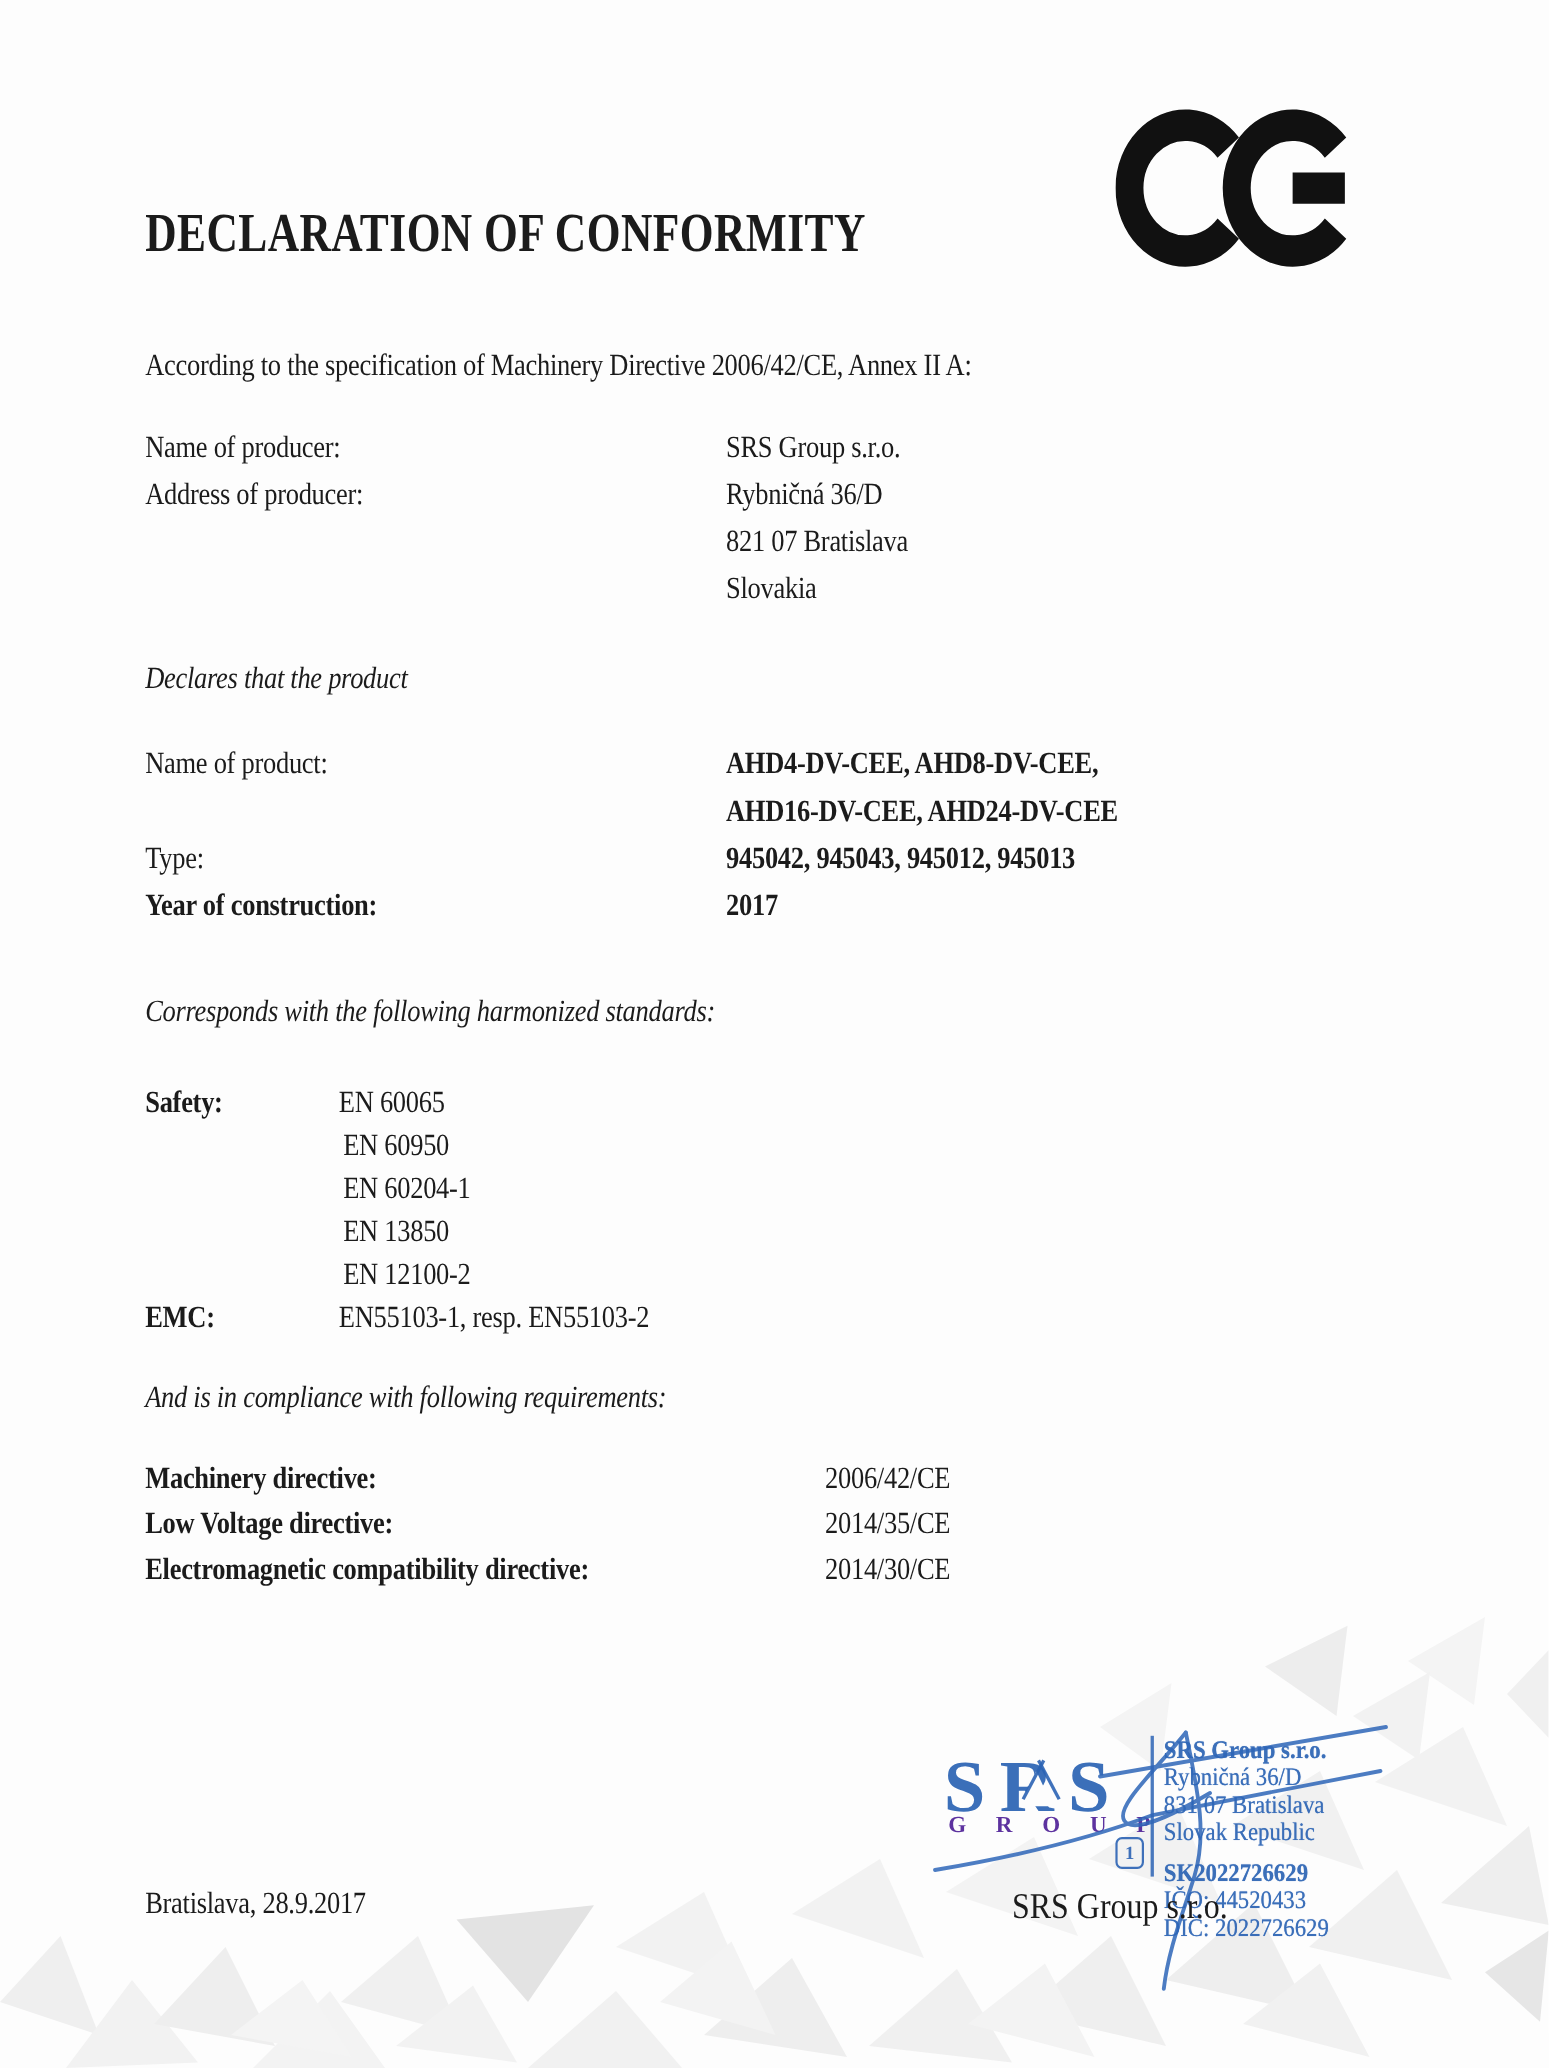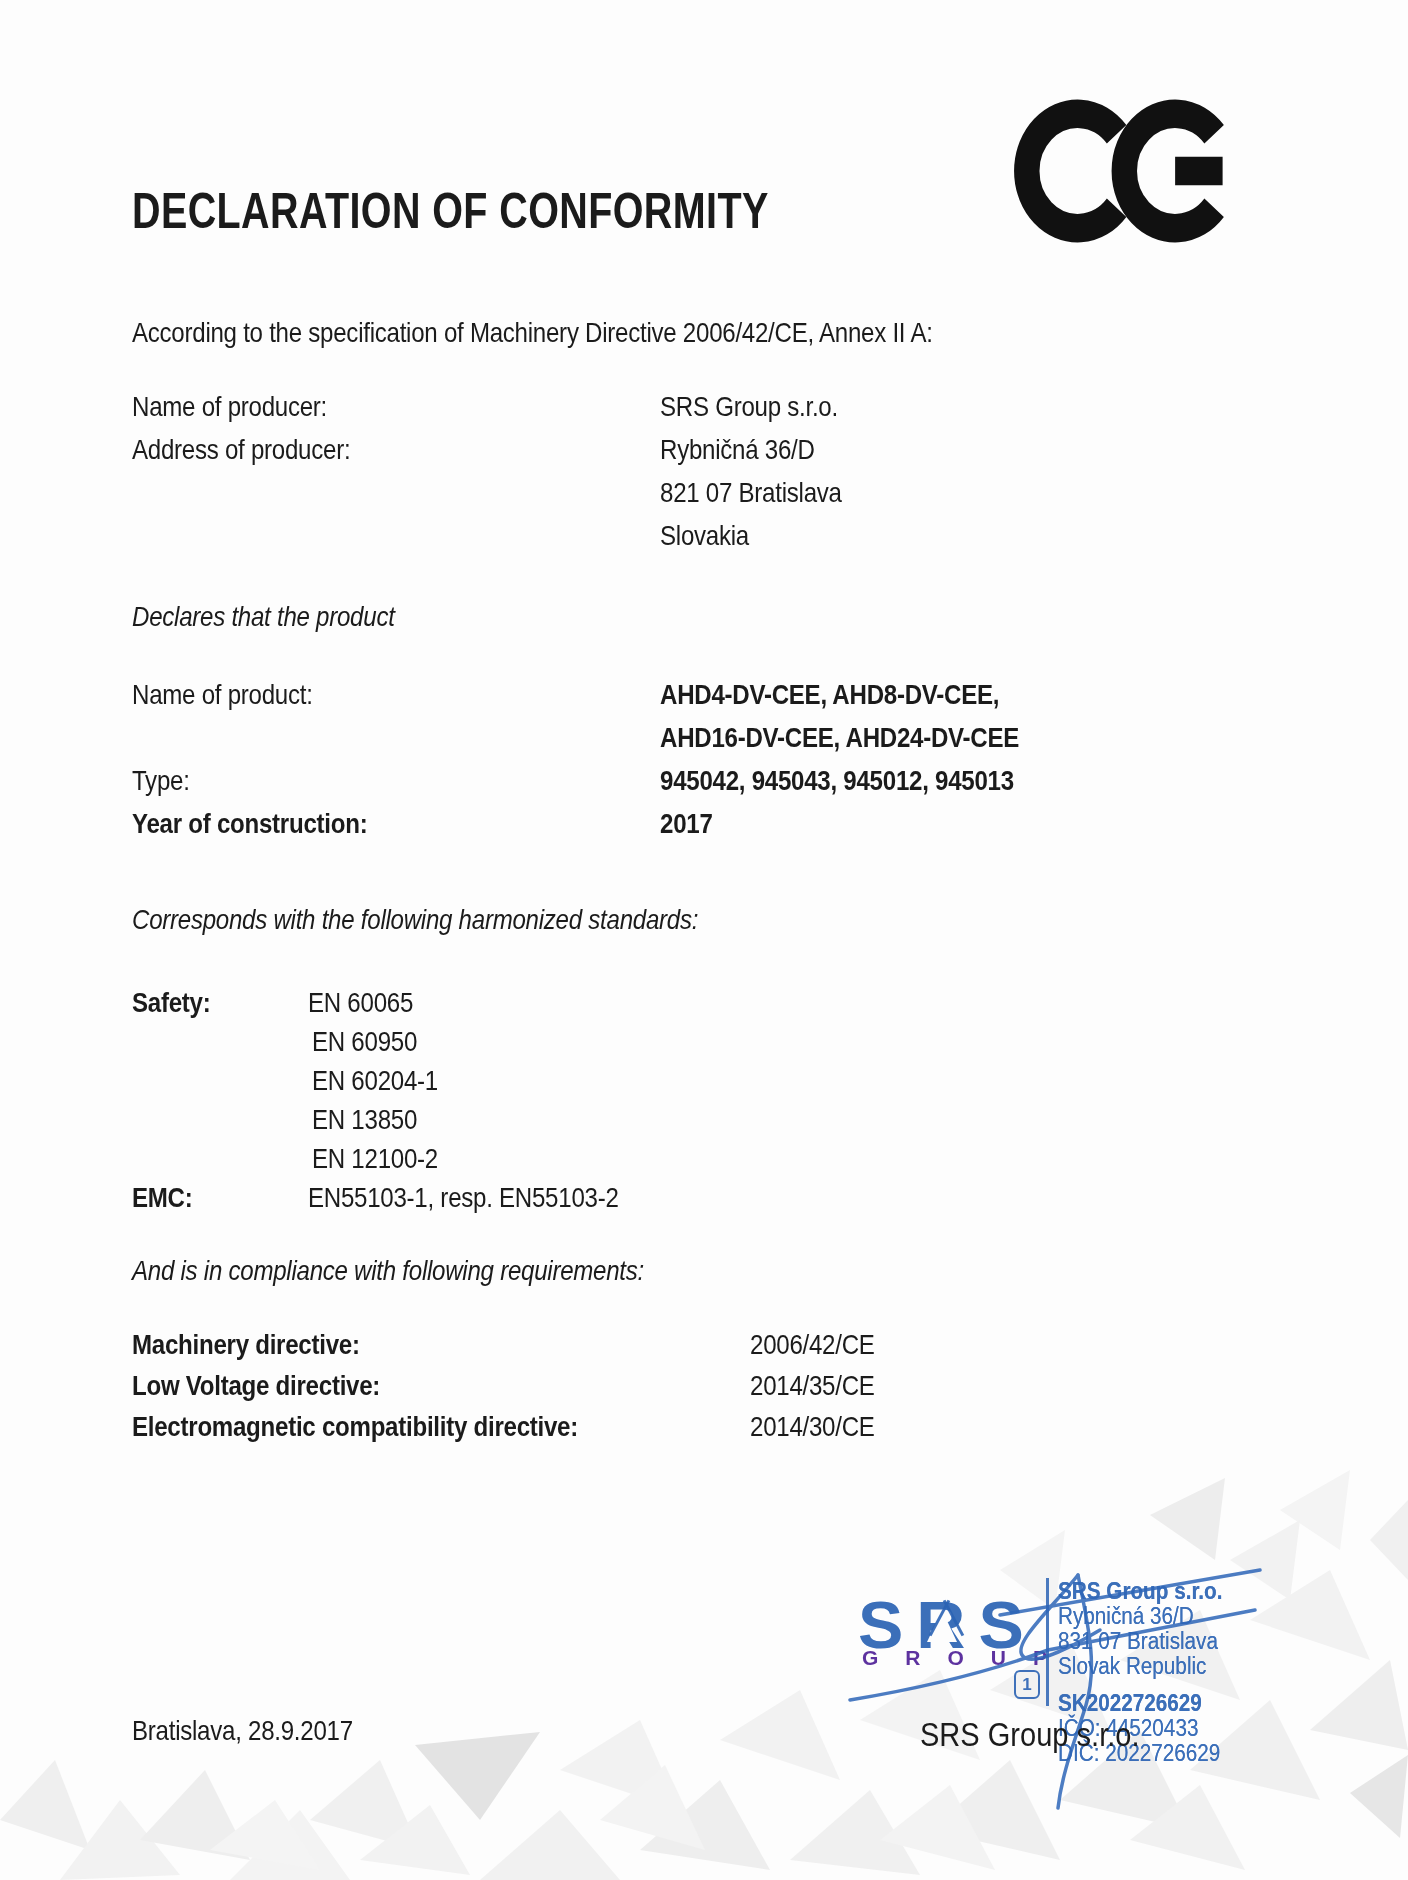--- a/index.html
+++ b/index.html
@@ -1,18 +1,18 @@
 <!DOCTYPE html>
 <html><head>
 <meta charset="utf-8">
 <style>
   html,body { margin:0; padding:0; background:#ffffff; }
   .page {
     position:relative; width:1408px; height:1880px; overflow:hidden;
-    background:#fdfdfd; font-family:Liberation Sans, sans-serif; color:#1b1b1b;
+    background:#fdfdfd; font-family:Liberation Serif, serif; color:#1b1b1b;
   }
   
   .t {
     position:absolute; white-space:nowrap;
     font-size:28px; line-height:1.1;
     transform:scaleX(0.86); transform-origin:left top;
     letter-spacing:-0.3px;
   }
   .b  { font-weight:bold; }
   .it { font-style:italic; }

